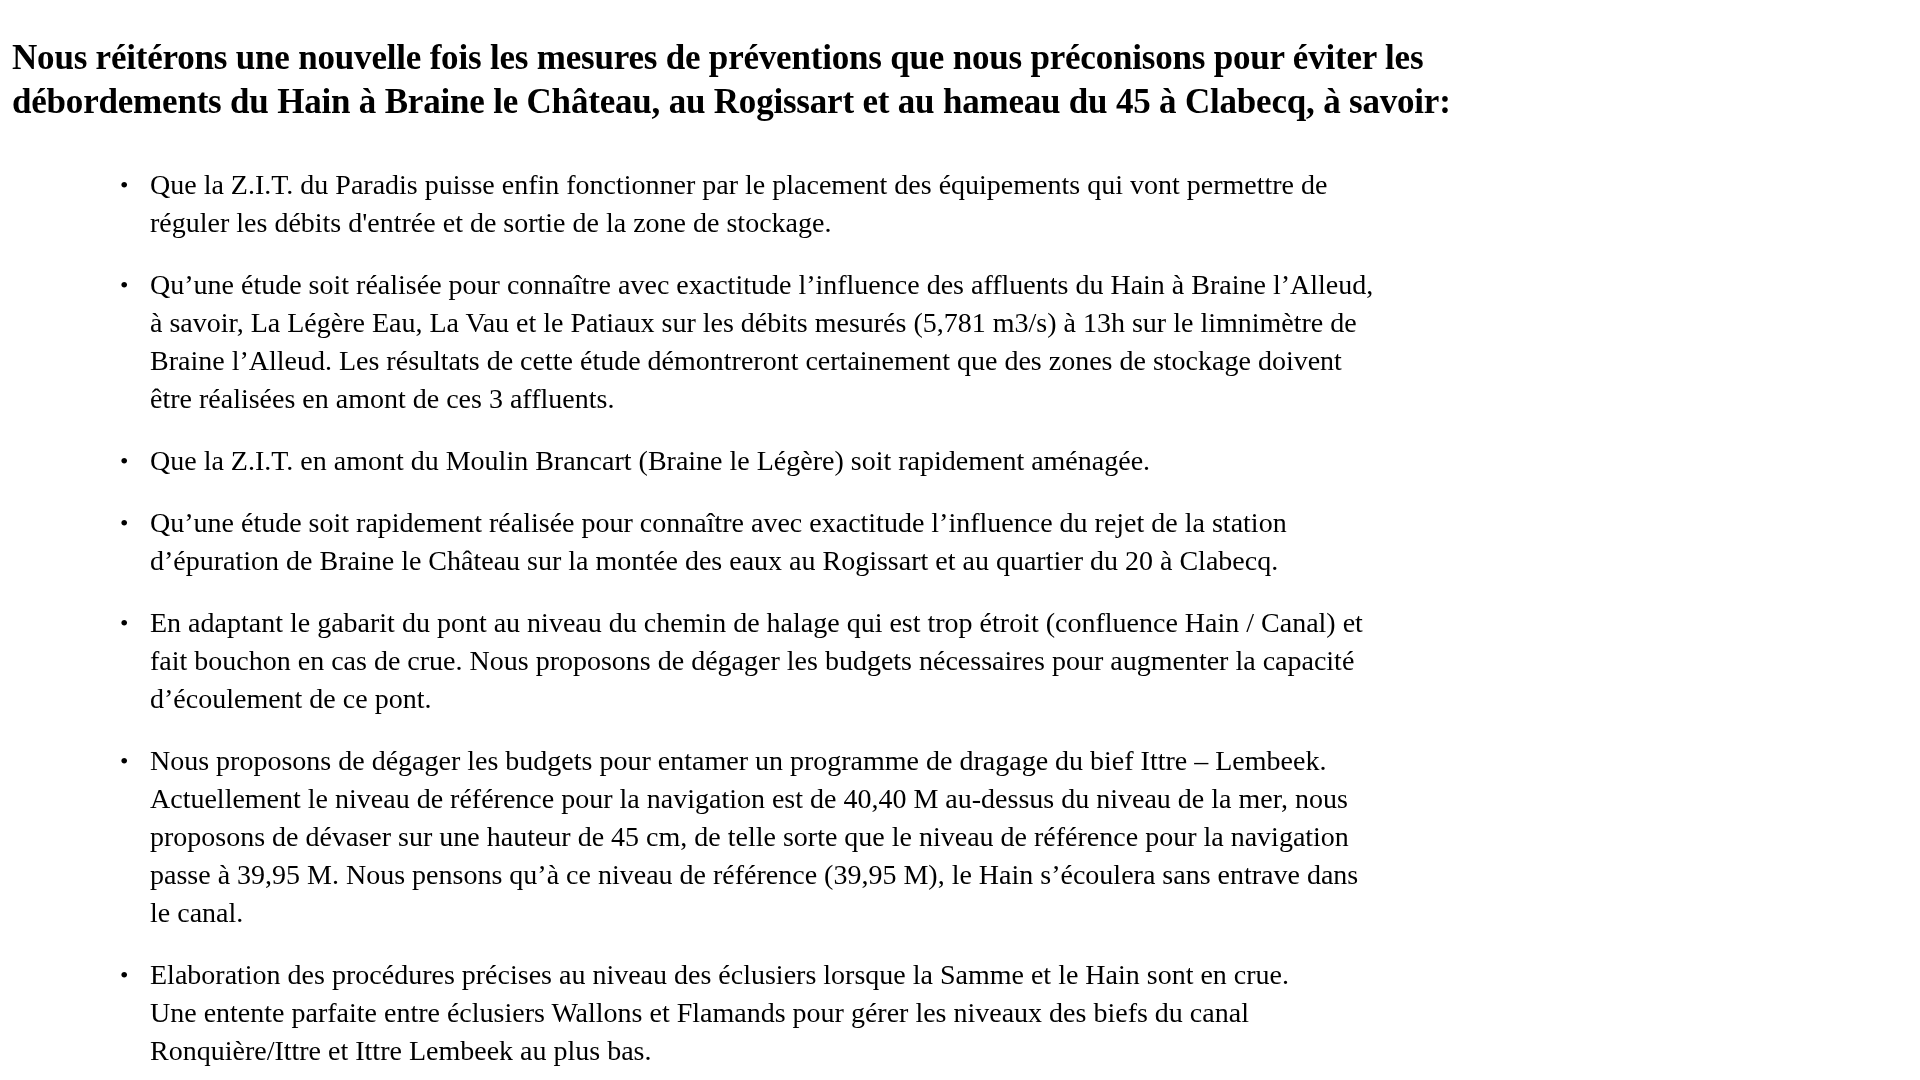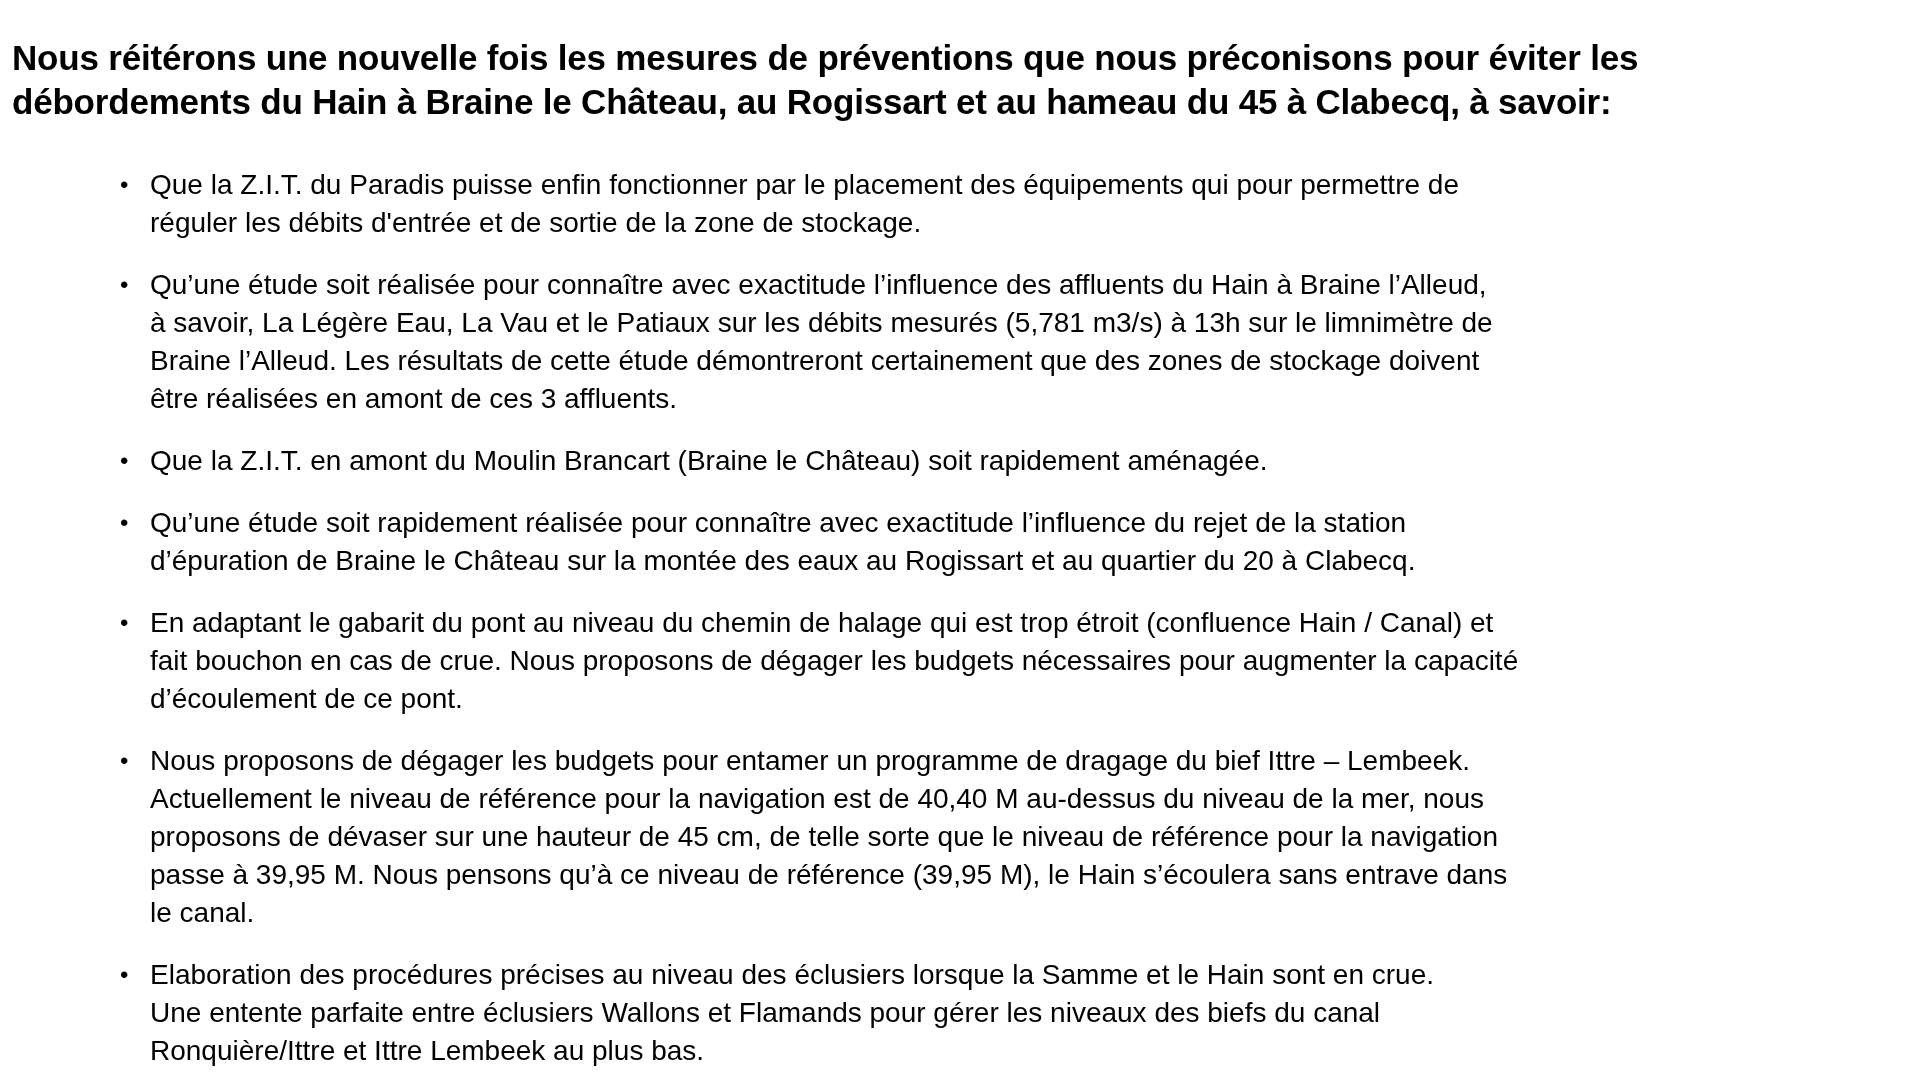--- a/index.html
+++ b/index.html
@@ -6,21 +6,21 @@
     margin: 0;
     padding: 0;
     background: #ffffff;
   }
   .slide {
     position: relative;
     width: 1920px;
     height: 1080px;
     background: #ffffff;
     overflow: hidden;
-    font-family: Liberation Sans, sans-serif;
+    font-family: Liberation Serif, serif;
     color: #000000;
   }
   .slide-title {
     position: absolute;
     left: 12px;
     top: 36px;
     width: 1890px;
     font-size: 35px;
     font-weight: 700;
     line-height: 44px;
@@ -55,33 +55,33 @@
 </head>
 <body>
 
 <div class="slide">
   <div class="slide-title">Nous réitérons une nouvelle fois les mesures de préventions que nous préconisons pour éviter les
 débordements du Hain à Braine le Château, au Rogissart et au hameau du 45 à Clabecq, à savoir:</div>
 
   <div class="bullet-list">
     <div class="bullet-item">
       <span class="bullet-marker">•</span>
-      <span class="bullet-text">Que la Z.I.T. du Paradis puisse enfin fonctionner par le placement des équipements qui pour permettre de
+      <span class="bullet-text">Que la Z.I.T. du Paradis puisse enfin fonctionner par le placement des équipements qui vont permettre de
 réguler les débits d'entrée et de sortie de la zone de stockage.</span>
     </div>
     <div class="bullet-item">
       <span class="bullet-marker">•</span>
       <span class="bullet-text">Qu’une étude soit réalisée pour connaître avec exactitude l’influence des affluents du Hain à Braine l’Alleud,
 à savoir, La Légère Eau, La Vau et le Patiaux sur les débits mesurés (5,781 m3/s) à 13h sur le limnimètre de
 Braine l’Alleud. Les résultats de cette étude démontreront certainement que des zones de stockage doivent
 être réalisées en amont de ces 3 affluents.</span>
     </div>
     <div class="bullet-item">
       <span class="bullet-marker">•</span>
-      <span class="bullet-text">Que la Z.I.T. en amont du Moulin Brancart (Braine le Château) soit rapidement aménagée.</span>
+      <span class="bullet-text">Que la Z.I.T. en amont du Moulin Brancart (Braine le Légère) soit rapidement aménagée.</span>
     </div>
     <div class="bullet-item">
       <span class="bullet-marker">•</span>
       <span class="bullet-text">Qu’une étude soit rapidement réalisée pour connaître avec exactitude l’influence du rejet de la station
 d’épuration de Braine le Château sur la montée des eaux au Rogissart et au quartier du 20 à Clabecq.</span>
     </div>
     <div class="bullet-item">
       <span class="bullet-marker">•</span>
       <span class="bullet-text">En adaptant le gabarit du pont au niveau du chemin de halage qui est trop étroit (confluence Hain / Canal) et
 fait bouchon en cas de crue. Nous proposons de dégager les budgets nécessaires pour augmenter la capacité

